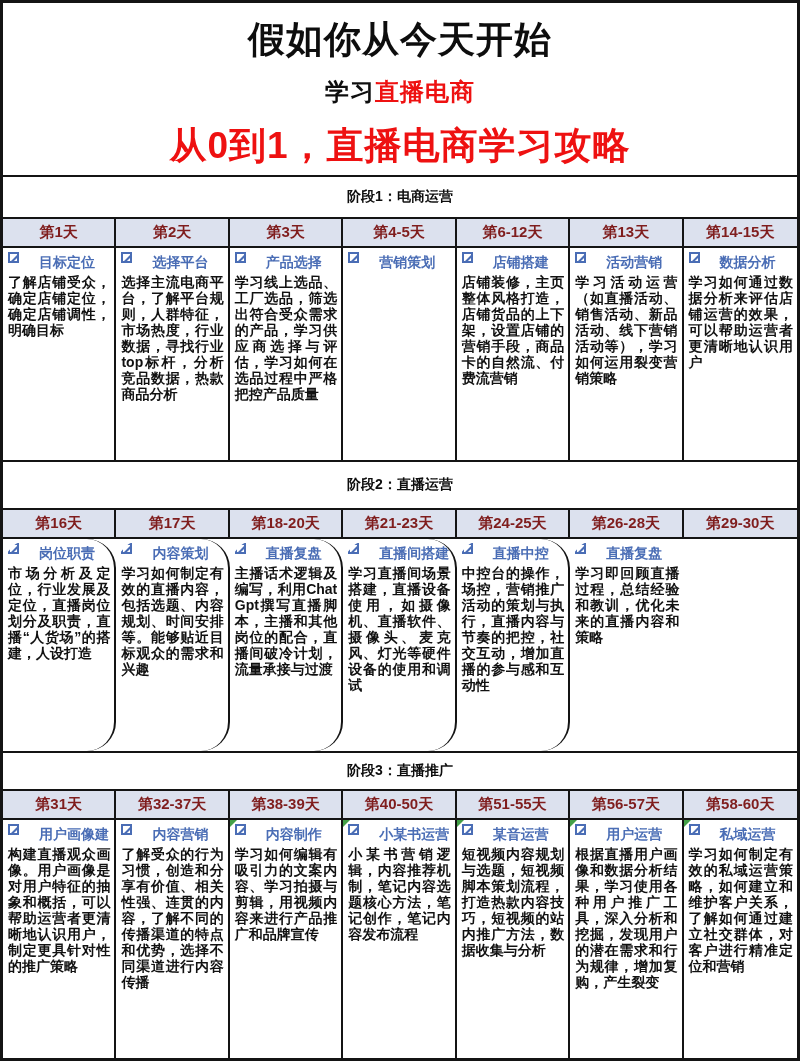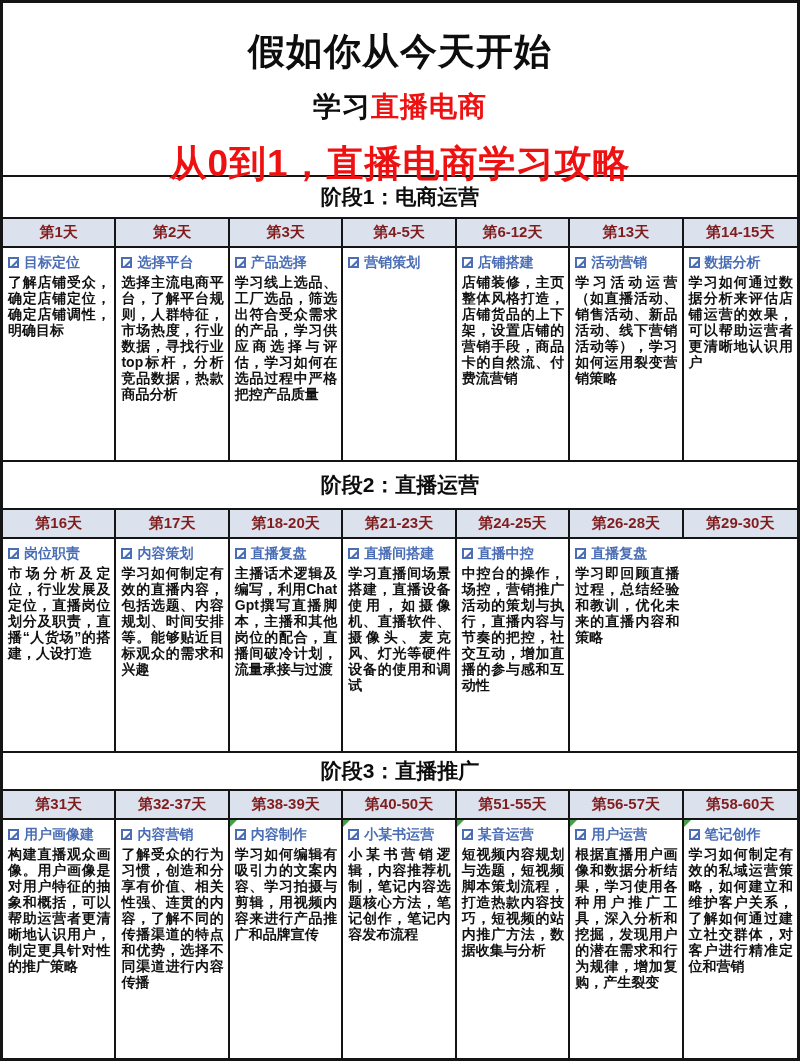--- a/index.html
+++ b/index.html
@@ -6,50 +6,50 @@
     --red:#ee1111; --blue:#4a6db5; --day-bg:#dce1ee;
     --border:#141414; --green:#43a047;
   }
   *{margin:0;padding:0;box-sizing:border-box;}
   body{background:#888;font-family:"Liberation Sans","DejaVu Sans",sans-serif;}
   .page{
     width:800px;height:1061px;margin:0 auto;background:#fff;
     border:3px solid var(--border);overflow:hidden;
   }
   
-  .titles{height:172px;text-align:center;padding-top:24px;}
+  .titles{height:172px;text-align:center;padding-top:12px;}
   .t1{font-size:37px;font-weight:800;color:#0d0d0d;letter-spacing:1px;}
-  .t2{font-size:28px;font-weight:800;margin-top:11px;letter-spacing:1px;}
+  .t2{font-size:24px;font-weight:800;margin-top:11px;letter-spacing:1px;}
   .t2-black{color:#0d0d0d;}
   .t2-red{color:var(--red);}
   .t3{font-size:37px;font-weight:800;color:var(--red);margin-top:13px;letter-spacing:1px;}
   
   .stage-heading{
-    font-size:21px;font-weight:800;color:#0d0d0d;text-align:center;
+    font-size:14px;font-weight:800;color:#0d0d0d;text-align:center;
     border-top:2px solid var(--border);
     display:flex;align-items:center;justify-content:center;
   }
   .h1{height:42px;} .h2{height:48px;} .h3{height:38px;}
   .day-row,.content-row{display:grid;grid-template-columns:repeat(7,1fr);}
   .day-row{border-top:2px solid var(--border);background:var(--day-bg);}
   .day{
     height:27px;display:flex;align-items:center;justify-content:center;
     font-size:15px;font-weight:800;color:#7f1d1d;border-right:2px solid var(--border);
   }
   .day:last-child{border-right:none;}
   .content-row{border-top:2px solid var(--border);}
   .cell{
     border-right:2px solid var(--border);
     padding:4px 4px 2px 5px;overflow:hidden;position:relative;background:#fff;
   }
   .cell:last-child{border-right:none;}
-  .c1 .cell{height:212px;} .c2 .cell{height:212px;} .c3 .cell{height:241px;}
+  .c1 .cell{height:212px;} .c2 .cell{height:212px;border-radius:29px;} .c3 .cell{height:241px;}
   .cell-title{
     color:var(--blue);font-size:14px;font-weight:800;line-height:21px;
-    display:flex;align-items:center;gap:5px;white-space:nowrap;
+    display:flex;align-items:flex-start;gap:20px;white-space:nowrap;
   }
   .cb{
     display:inline-block;width:11px;height:11px;flex:0 0 11px;
     border:2px solid var(--blue);position:relative;overflow:hidden;
   }
   .cb::after{
     content:"";position:absolute;left:-2px;top:3px;width:15px;height:2px;
     background:var(--blue);transform:rotate(-45deg);
   }
   .cell-body{
@@ -243,21 +243,21 @@
       <div class="cell mark">
         <div class="cell-title">
             <span class="cb"></span>
             <span>用户运营</span>
           </div>
         <div class="cell-body">根据直播用户画像和数据分析结果，学习使用各种用户推广工具，深入分析和挖掘，发现用户的潜在需求和行为规律，增加复购，产生裂变</div>
       </div>
       <div class="cell mark">
         <div class="cell-title">
             <span class="cb"></span>
-            <span>笔记创作</span>
+            <span>私域运营</span>
           </div>
         <div class="cell-body">学习如何制定有效的私域运营策略，如何建立和维护客户关系，了解如何通过建立社交群体，对客户进行精准定位和营销</div>
       </div>
     </div>
   </section>
 
   <div class="bottom-strip"></div>
 </div>
 
 </body></html>

